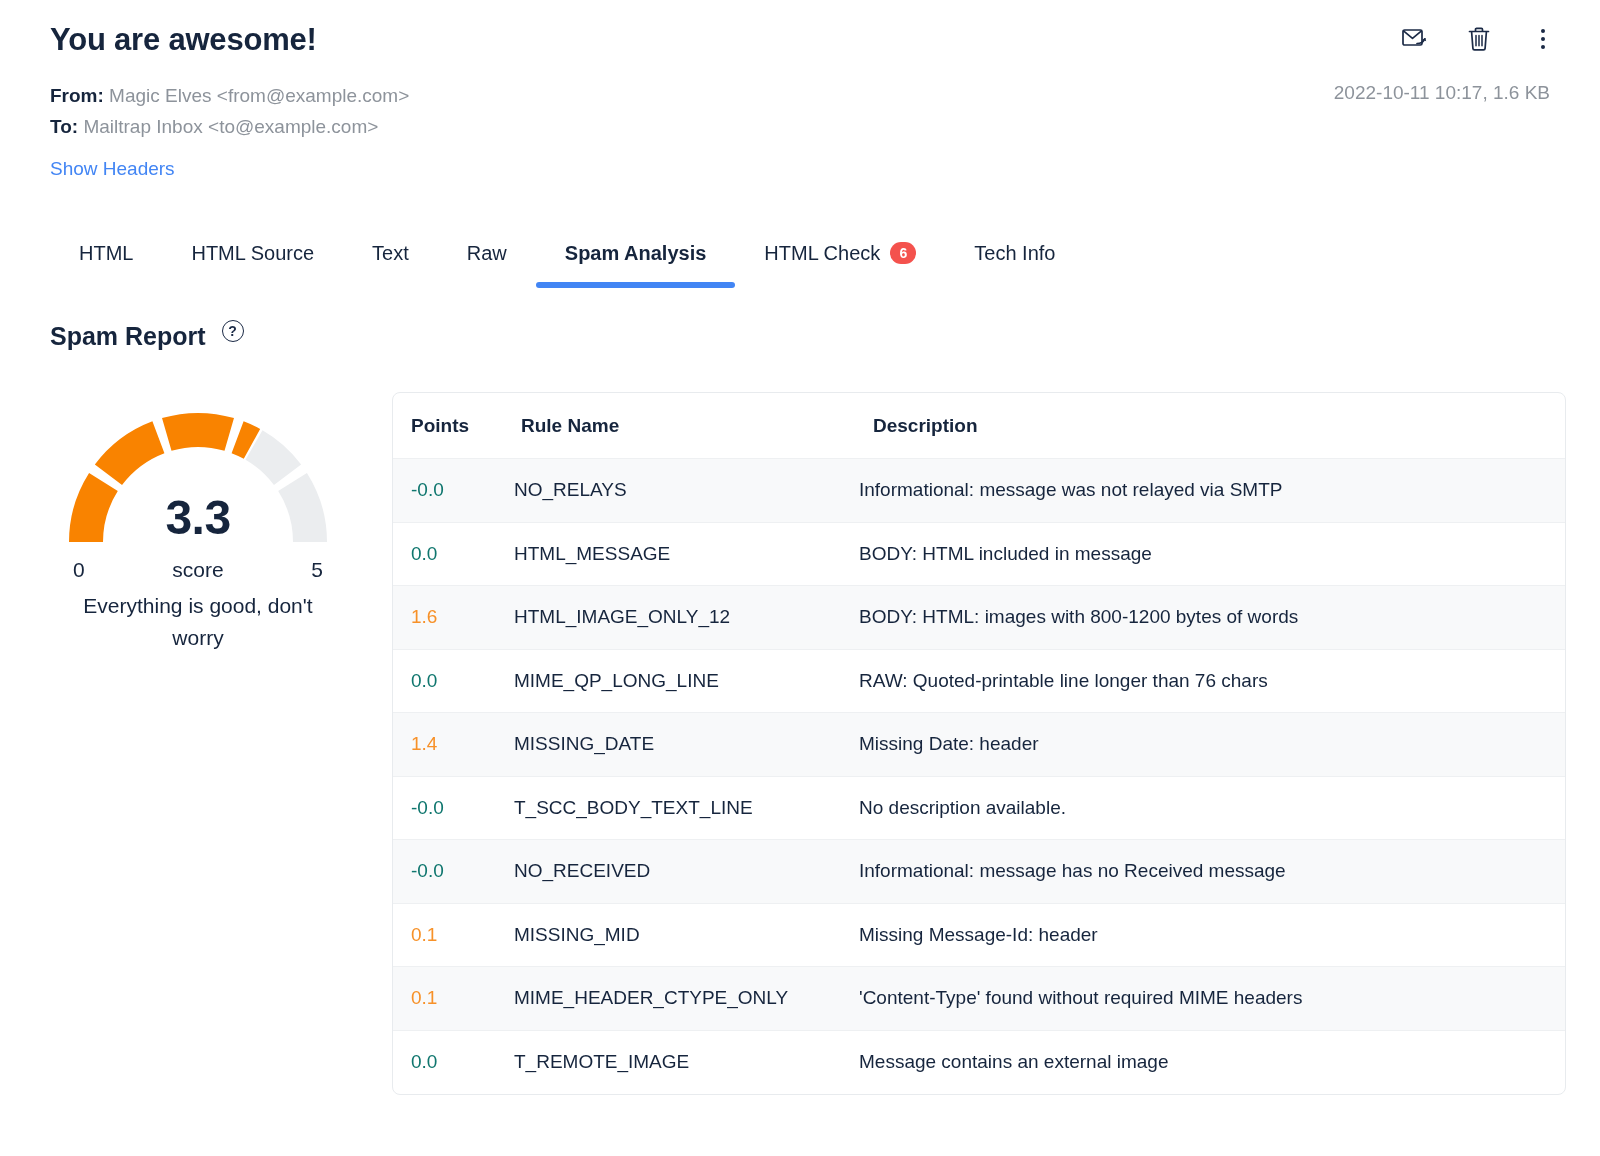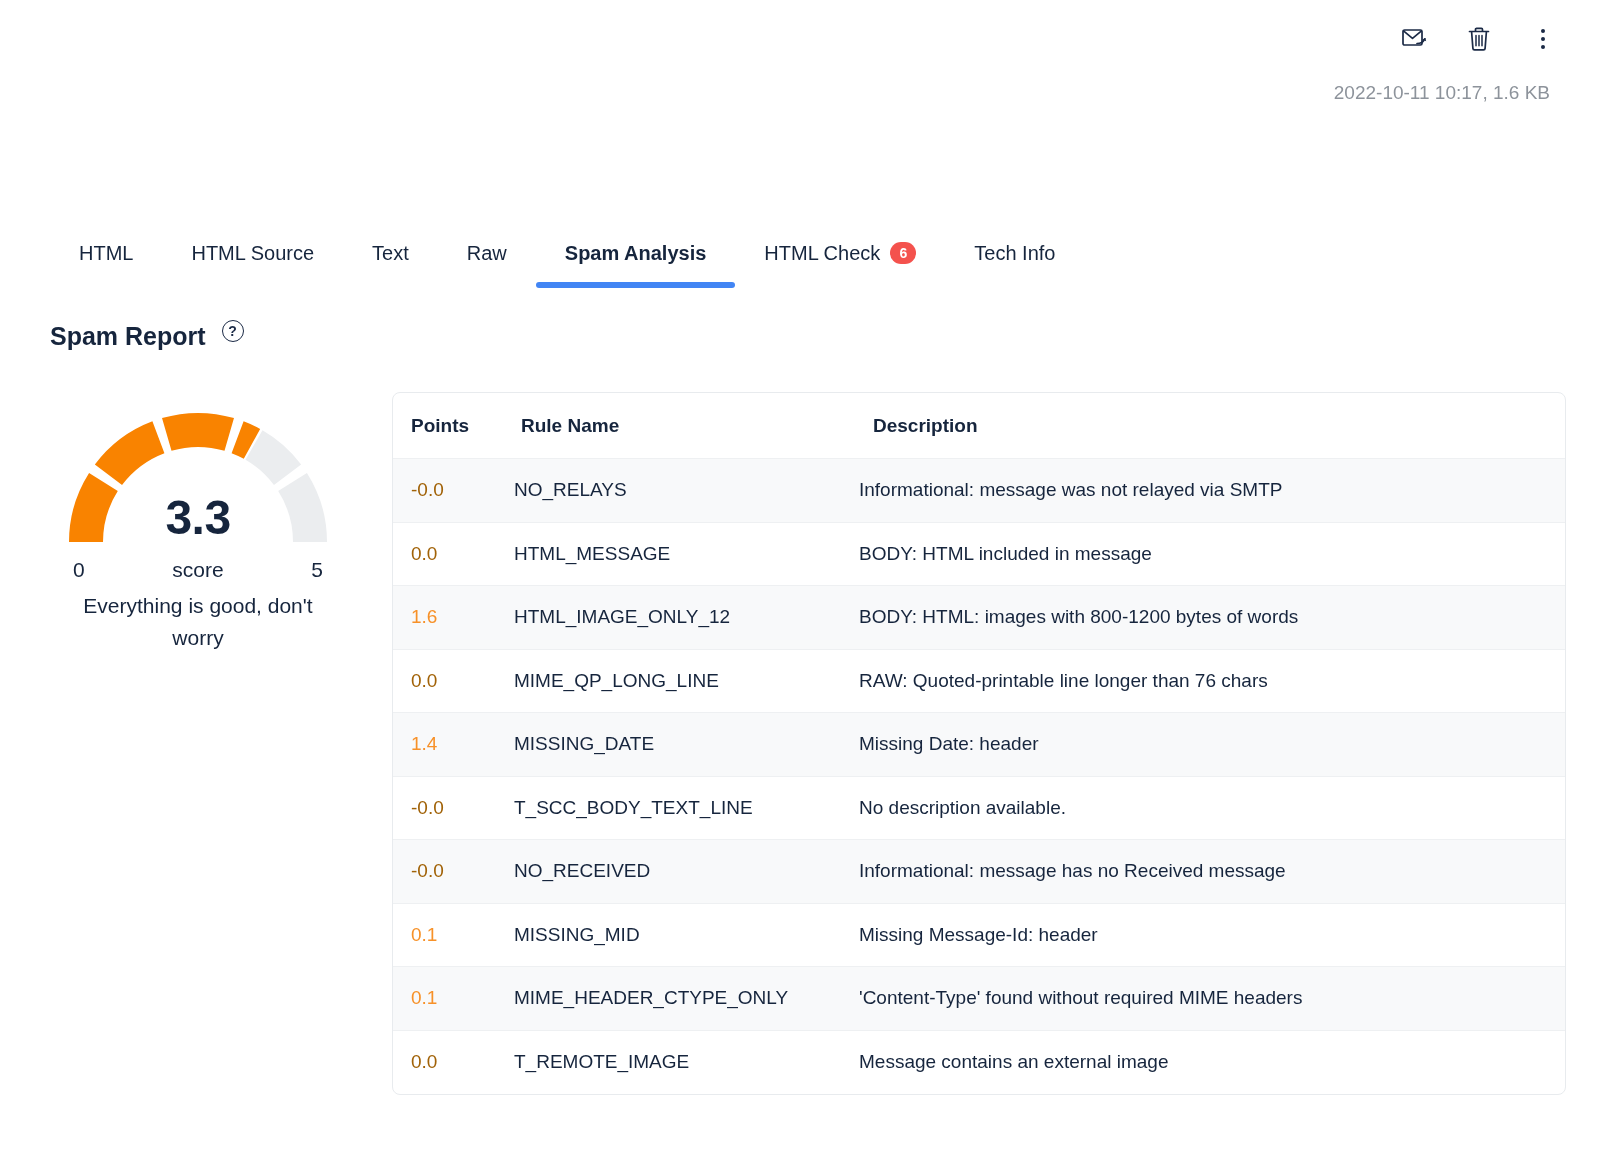--- a/index.html
+++ b/index.html
@@ -187,35 +187,51 @@
   .tr {
     display: flex;
     align-items: center;
     min-height: 63.5px;
     border-bottom: 1px solid #eef0f2;
     padding: 0 0 0 18px;
   }
   .tr:last-child { border-bottom: none; }
   .tr.head { min-height: 66px; gap: 7px; }
   .tr.striped { background: #f8f9fa; }
-  .c-points { width: 103px; flex: 0 0 103px; font-size: 19px; color: #a16207; }
+  .c-points { width: 103px; flex: 0 0 103px; font-size: 19px; color: #0f766e; }
   .c-rule   { width: 345px; flex: 0 0 345px; font-size: 19px; color: #16253d; }
   .c-desc   { flex: 1 1 auto; font-size: 19px; color: #16253d; padding-right: 20px; }
   .tr.head .c-points, .tr.head .c-rule, .tr.head .c-desc {
     font-weight: bold;
     font-size: 19px;
     color: #16253d;
   }
   .pts-positive { color: #f79128; }
 </style>
 </head>
 <body>
 
 <div class="page">
 
+  <div class="mail-header">
+    <h1 class="subject">You are awesome!</h1>
+
+    <div class="addr-block">
+      <div class="addr-row">
+        <span class="addr-label">From:</span>
+        <span class="addr-value">Magic Elves &lt;from@example.com&gt;</span>
+      </div>
+      <div class="addr-row">
+        <span class="addr-label">To:</span>
+        <span class="addr-value">Mailtrap Inbox &lt;to@example.com&gt;</span>
+      </div>
+    </div>
+
+    <span class="show-headers">Show Headers</span>
+  </div>
 
   <div class="actions">
     <div class="action-btn">
       <svg width="27" height="22" viewBox="0 0 27 22" fill="none">
         <rect x="1" y="2" width="19" height="15" rx="1.6" stroke="#1b2a46" stroke-width="1.7"></rect>
         <path d="M1.8 3.2 L10.5 10.4 L19.2 3.2" stroke="#1b2a46" stroke-width="1.7" fill="none" stroke-linecap="round" stroke-linejoin="round"></path>
         <path d="M15 15.5 C19 15.5 21.5 13.5 22.8 10.8" stroke="#1b2a46" stroke-width="1.7" fill="none" stroke-linecap="round"></path>
         <path d="M20.4 11.6 L23.3 9.9 L24.2 13.2 Z" fill="#1b2a46"></path>
       </svg>
     </div>

